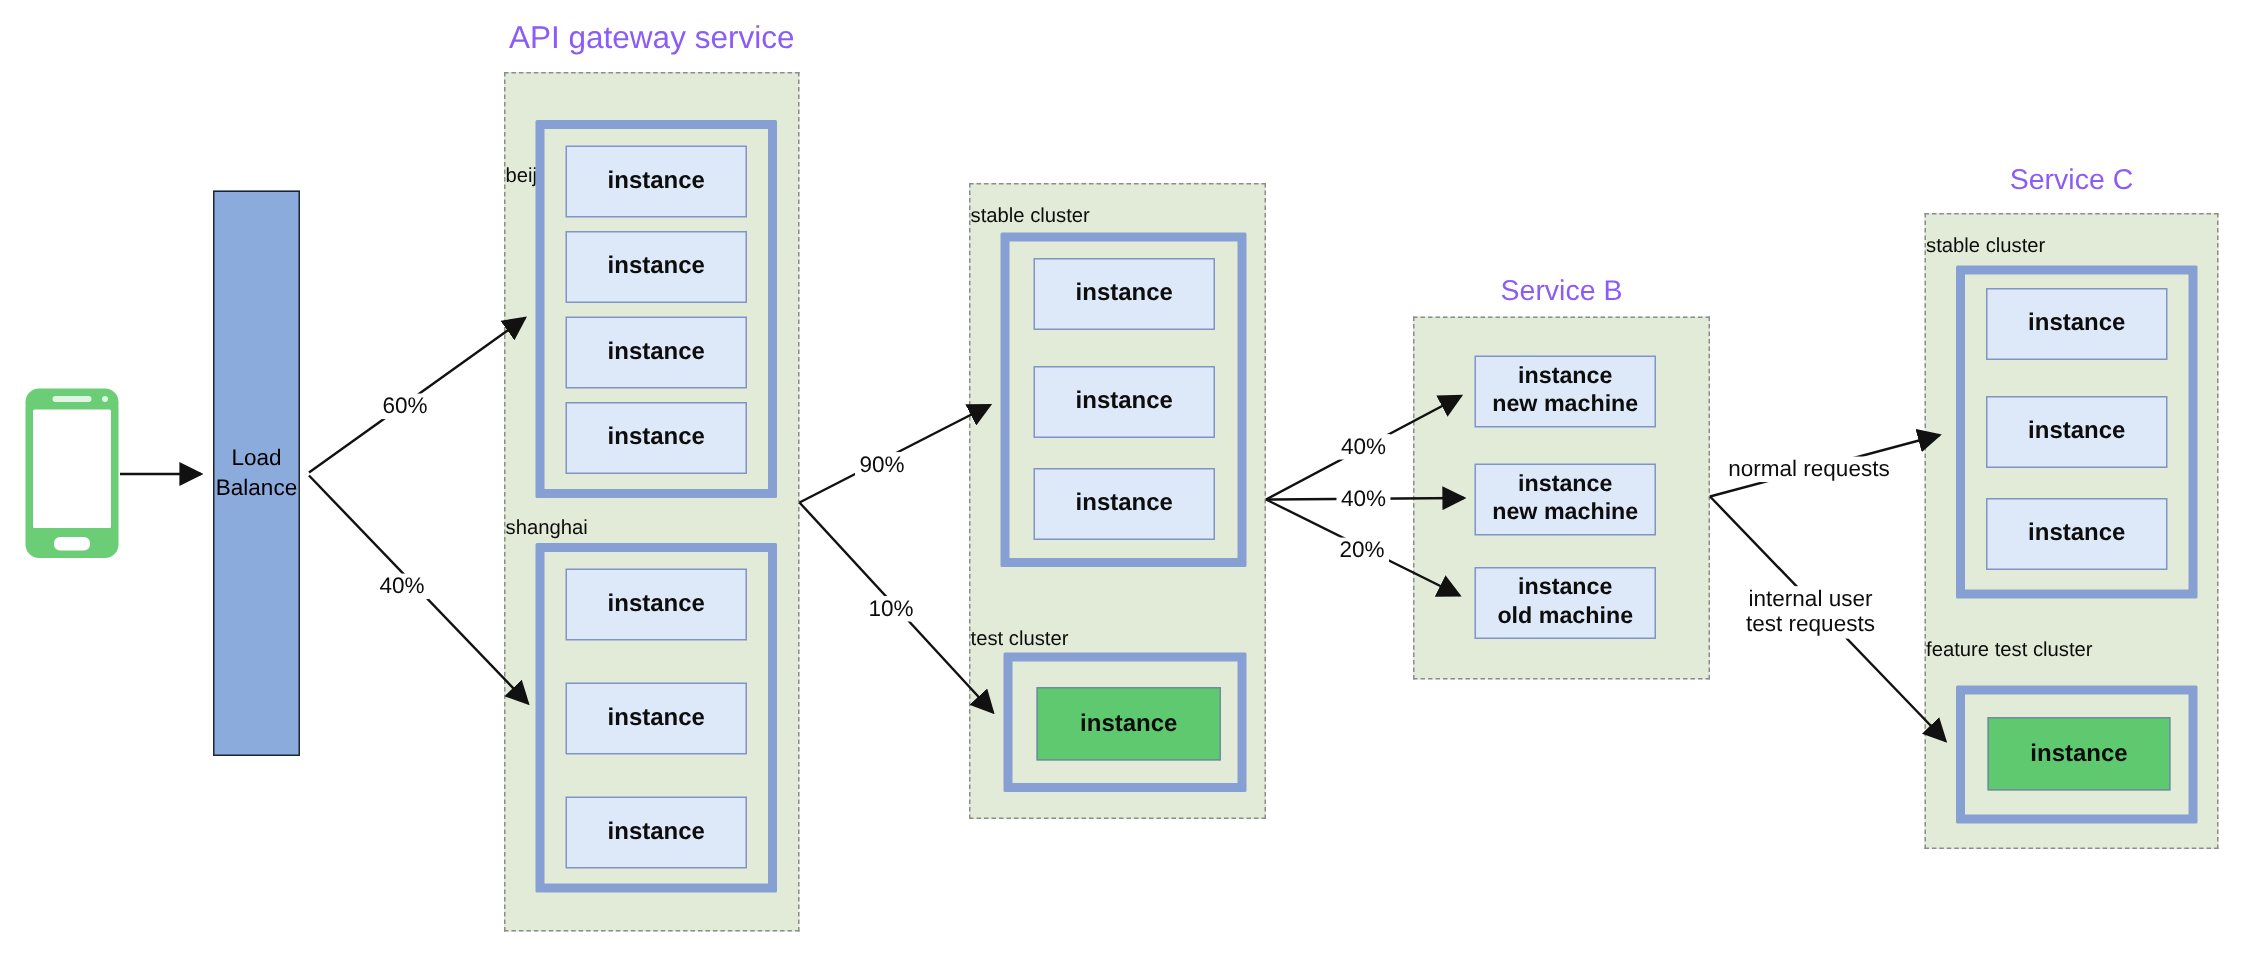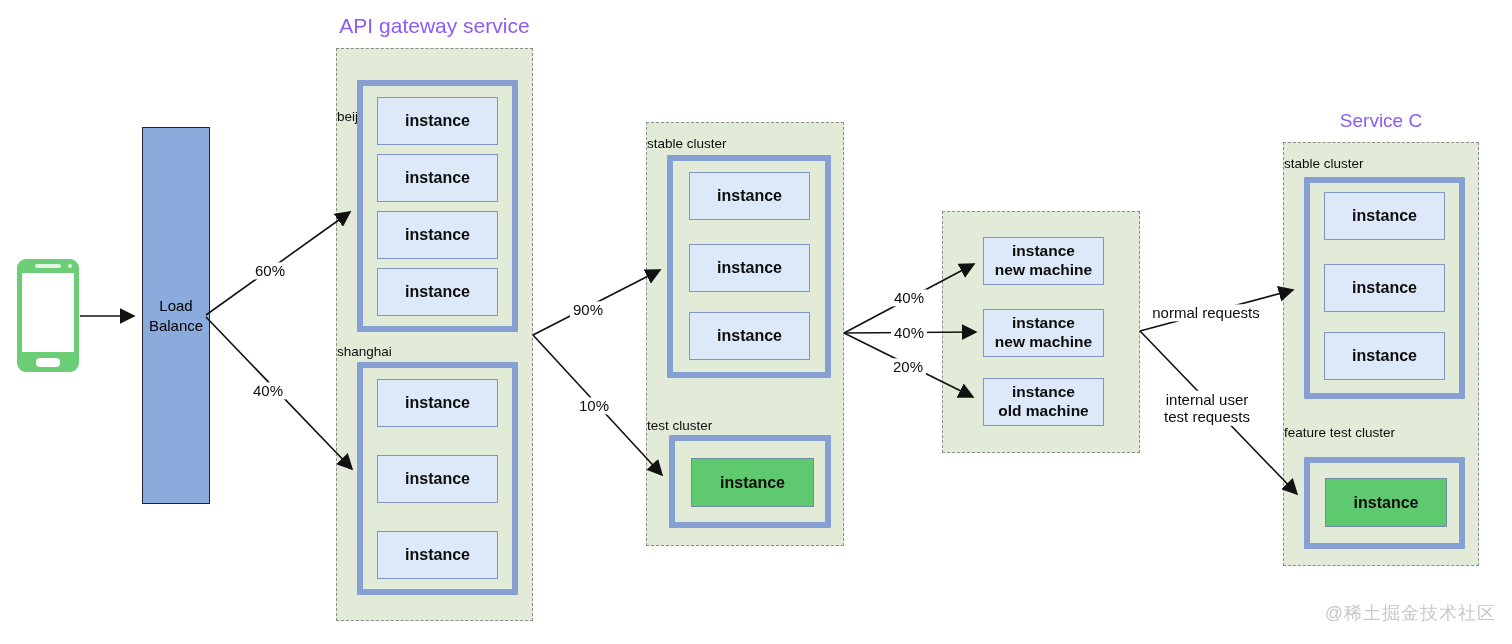--- a/index.html
+++ b/index.html
@@ -19,21 +19,21 @@
   
   .cluster{position:absolute;border:6px solid #87a0d3;background:#e2ebd7;box-sizing:border-box;border-radius:1px;z-index:2;}
 
   
   .instance{position:absolute;background:#dde8f9;border:1.5px solid #8094c6;box-sizing:border-box;
             display:flex;align-items:center;justify-content:center;font-size:16px;color:#0d0d0d;z-index:3;font-weight:bold;}
   .instance.green{background:#5ec96e;border:1.5px solid #6f8ca1;}
   .instance .two-line{text-align:center;line-height:1.2;font-size:15.5px;}
 
   
-  .lb{position:absolute;left:142px;top:127px;width:68px;height:377px;background:#8aabdc;border:1.5px solid #1c2630;
+  .lb{position:absolute;left:142px;top:127px;width:58px;height:377px;background:#8aabdc;border:1.5px solid #1c2630;
       box-sizing:border-box;display:flex;align-items:center;justify-content:center;text-align:center;
       font-size:15px;line-height:1.3;color:#000;z-index:2;}
 
   
   .phone{position:absolute;left:17px;top:259px;width:62px;height:113px;background:#6bce77;border-radius:9px;z-index:2;}
   .phone .screen{position:absolute;left:5px;right:5px;top:14px;bottom:20px;background:#fff;border-radius:1px;}
   .phone .speaker{position:absolute;top:5px;left:50%;transform:translateX(-50%);width:26px;height:4px;
                   background:rgba(255,255,255,0.8);border-radius:2px;}
   .phone .camera{position:absolute;top:5px;right:7px;width:4px;height:4px;background:rgba(255,255,255,0.8);border-radius:50%;}
   .phone .home{position:absolute;bottom:5px;left:50%;transform:translateX(-50%);width:24px;height:9px;
@@ -107,20 +107,21 @@
         <span>instance</span>
       </div>
 
     <div class="zone-label" style="left:0;top:295px;width:100%;">test cluster</div>
     <div class="cluster" style="left:22px;top:312px;width:162px;height:93px;"></div>
     <div class="instance green" style="left:44px;top:335px;width:123px;height:49px;">
         <span>instance</span>
       </div>
   </div>
 
+  <div class="section-title small" style="left:942px;top:184px;width:198px;">Service B</div>
   <div class="panel" style="left:942px;top:211px;width:198px;height:242px;">
     <div class="instance" style="left:40px;top:25px;width:121px;height:48px;">
       <div class="two-line">
           <div>instance</div>
           <div>new machine</div>
         </div>
     </div>
     <div class="instance" style="left:40px;top:97px;width:121px;height:48px;">
       <div class="two-line">
           <div>instance</div>
@@ -182,15 +183,14 @@
   <div class="edge-label" style="left:594px;top:406px;">10%</div>
   <div class="edge-label" style="left:909px;top:298px;">40%</div>
   <div class="edge-label" style="left:909px;top:333px;">40%</div>
   <div class="edge-label" style="left:908px;top:367px;">20%</div>
   <div class="edge-label" style="left:1206px;top:313px;">normal requests</div>
   <div class="edge-label" style="left:1207px;top:408px;">
     <div>internal user</div>
     <div>test requests</div>
   </div>
 
-  <div class="watermark">@稀土掘金技术社区</div>
 
 </div>
 
 </body></html>

